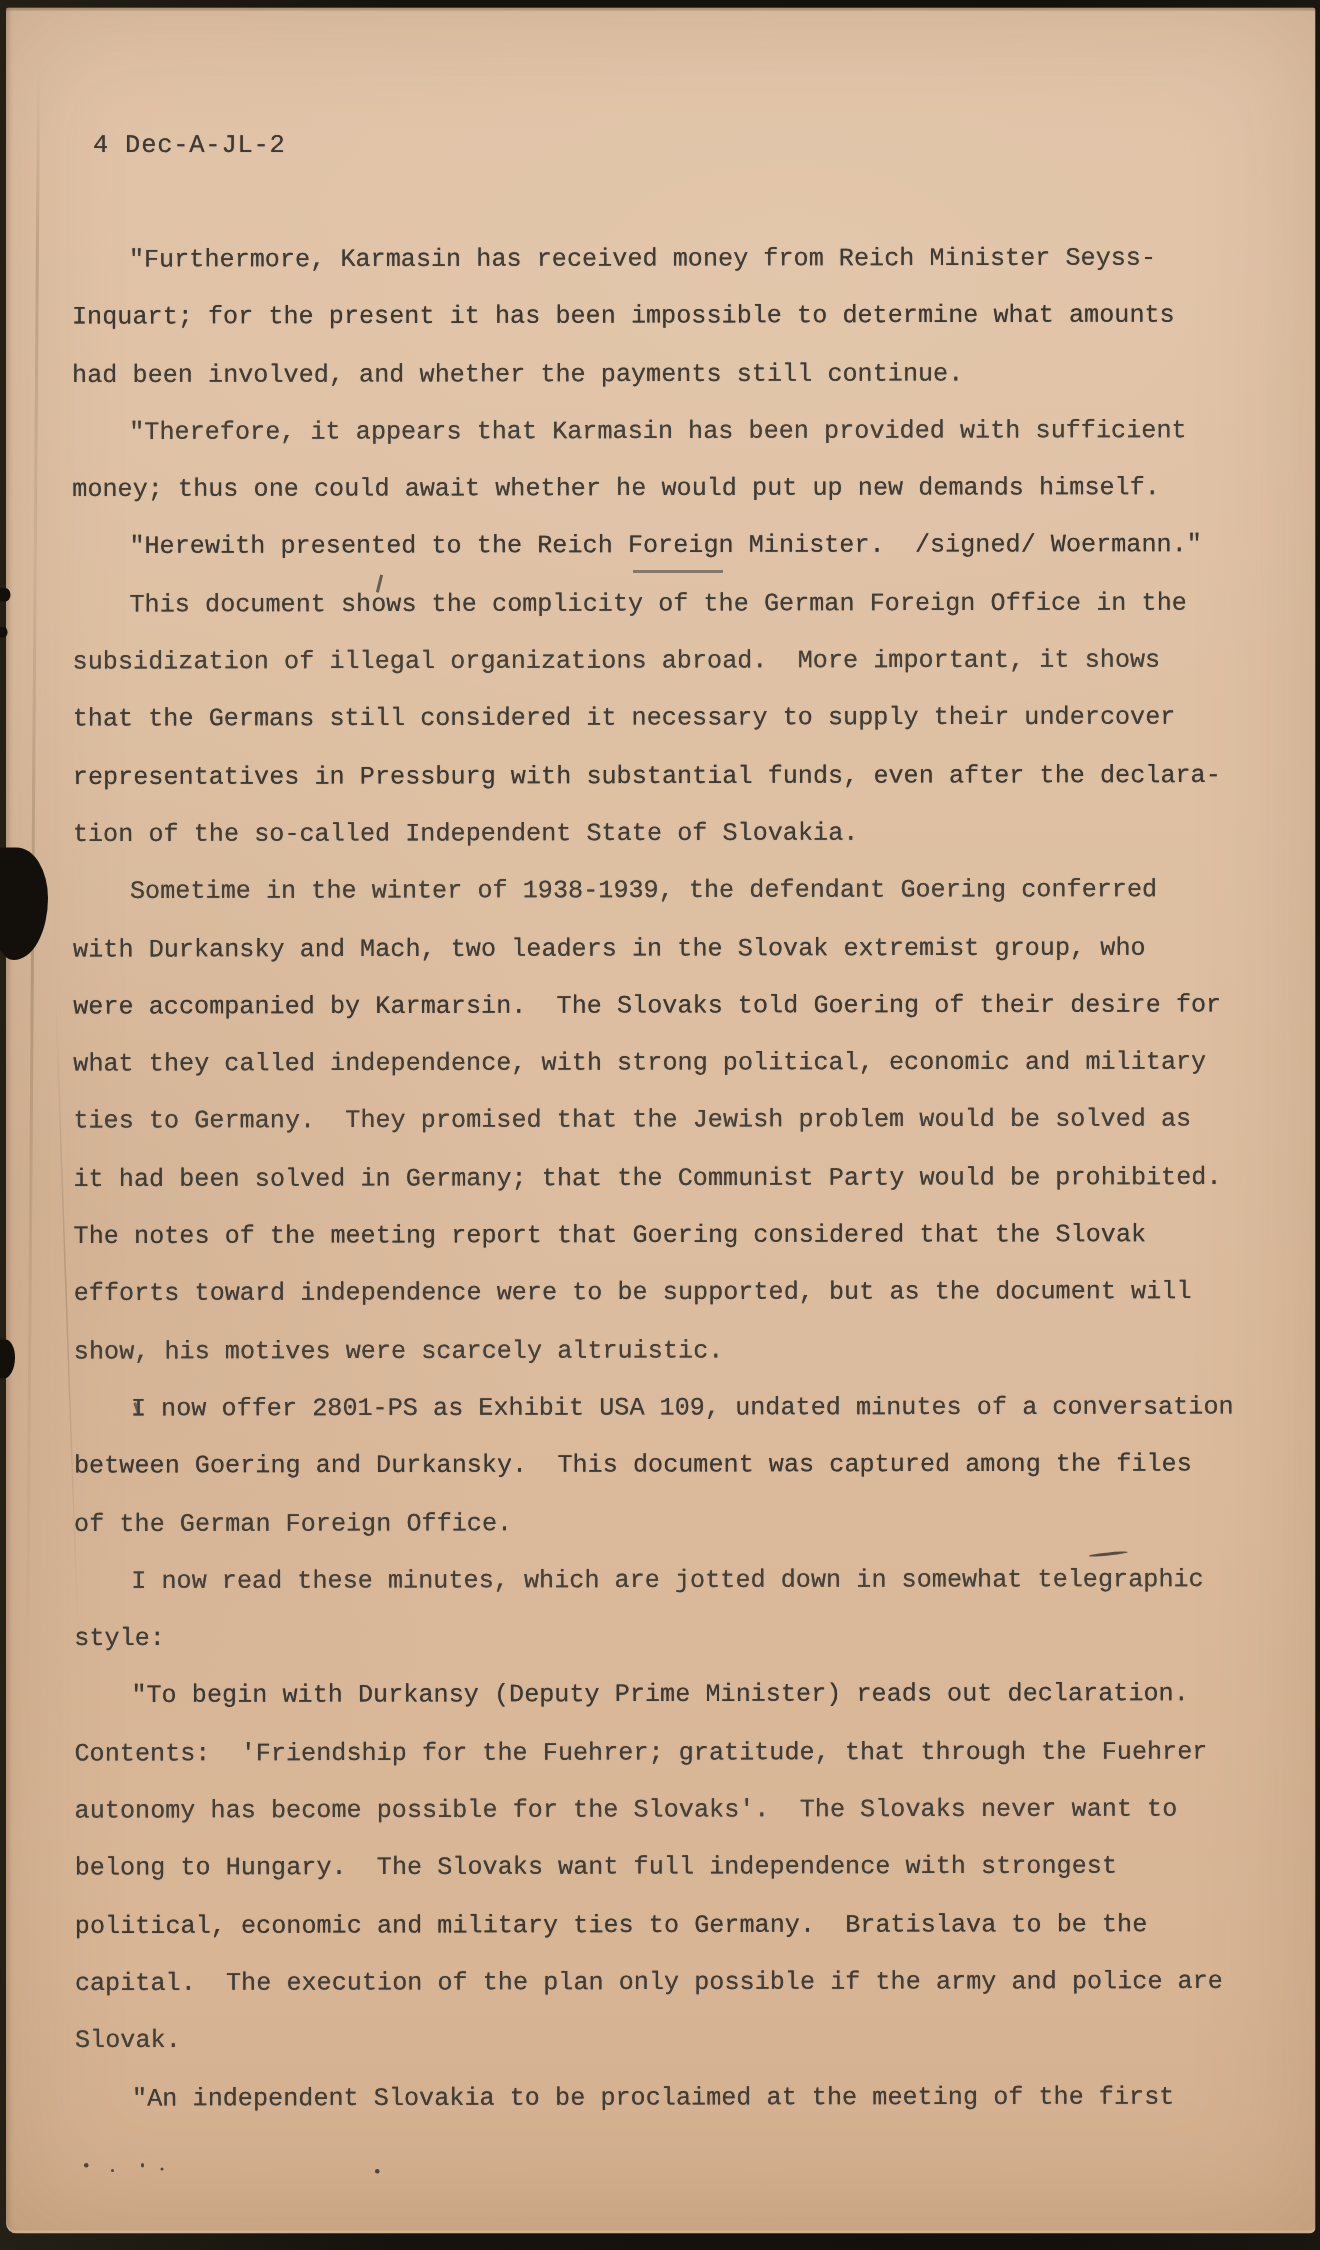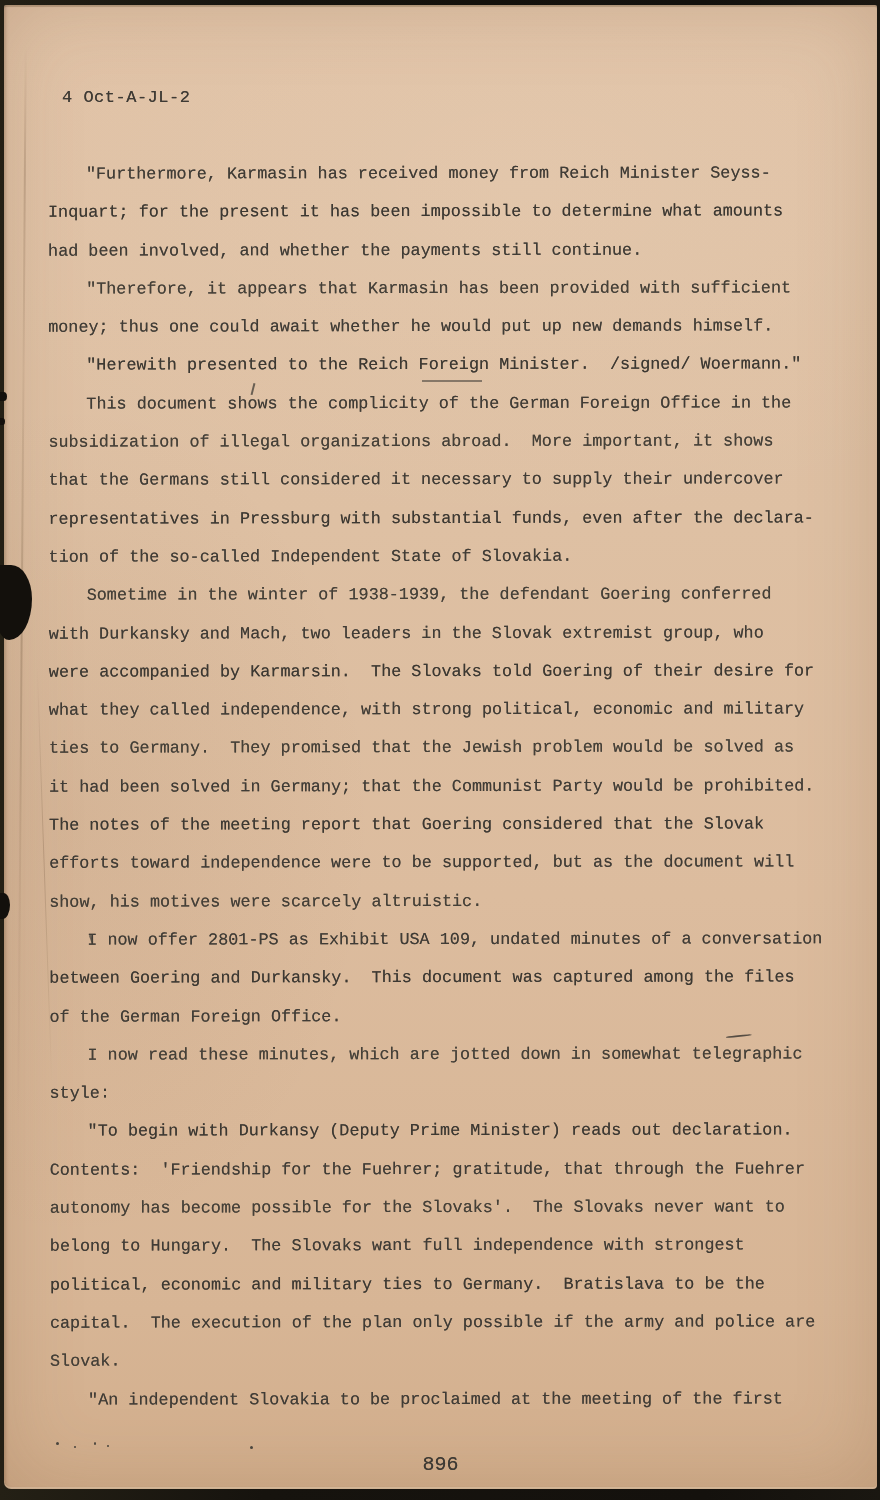--- a/index.html
+++ b/index.html
@@ -110,21 +110,21 @@
 </style>
 </head>
 <body>
 
 <div class="scan-bg"></div>
 
 <div class="paper">
   <div class="crease-left"></div>
   <div class="crease-left2"></div>
 
-  <div class="header-line">4 Oct-A-JL-2</div>
+  <div class="header-line">4 Dec-A-JL-2</div>
 
   <div class="text-block">
       <div class="line indent">"Furthermore, Karmasin has received money from Reich Minister Seyss-</div>
       <div class="line">Inquart; for the present it has been impossible to determine what amounts</div>
       <div class="line">had been involved, and whether the payments still continue.</div>
       <div class="line indent">"Therefore, it appears that Karmasin has been provided with sufficient</div>
       <div class="line">money; thus one could await whether he would put up new demands himself.</div>
       <div class="line indent">"Herewith presented to the Reich Foreign Minister.  /signed/ Woermann."</div>
       <div class="line indent">This document shows the complicity of the German Foreign Office in the</div>
       <div class="line">subsidization of illegal organizations abroad.  More important, it shows</div>
@@ -148,21 +148,20 @@
       <div class="line indent">"To begin with Durkansy (Deputy Prime Minister) reads out declaration.</div>
       <div class="line">Contents:  'Friendship for the Fuehrer; gratitude, that through the Fuehrer</div>
       <div class="line">autonomy has become possible for the Slovaks'.  The Slovaks never want to</div>
       <div class="line">belong to Hungary.  The Slovaks want full independence with strongest</div>
       <div class="line">political, economic and military ties to Germany.  Bratislava to be the</div>
       <div class="line">capital.  The execution of the plan only possible if the army and police are</div>
       <div class="line">Slovak.</div>
       <div class="line indent">"An independent Slovakia to be proclaimed at the meeting of the first</div>
     </div>
 
-  <div class="page-number">896</div>
 
   <div class="mark-slash"></div>
   <div class="mark-tick"></div>
   <div class="mark-dash"></div>
   <div class="mark-underline"></div>
 
   <div class="speck sp1"></div>
   <div class="speck sp2"></div>
   <div class="speck sp3"></div>
   <div class="speck sp4"></div>

